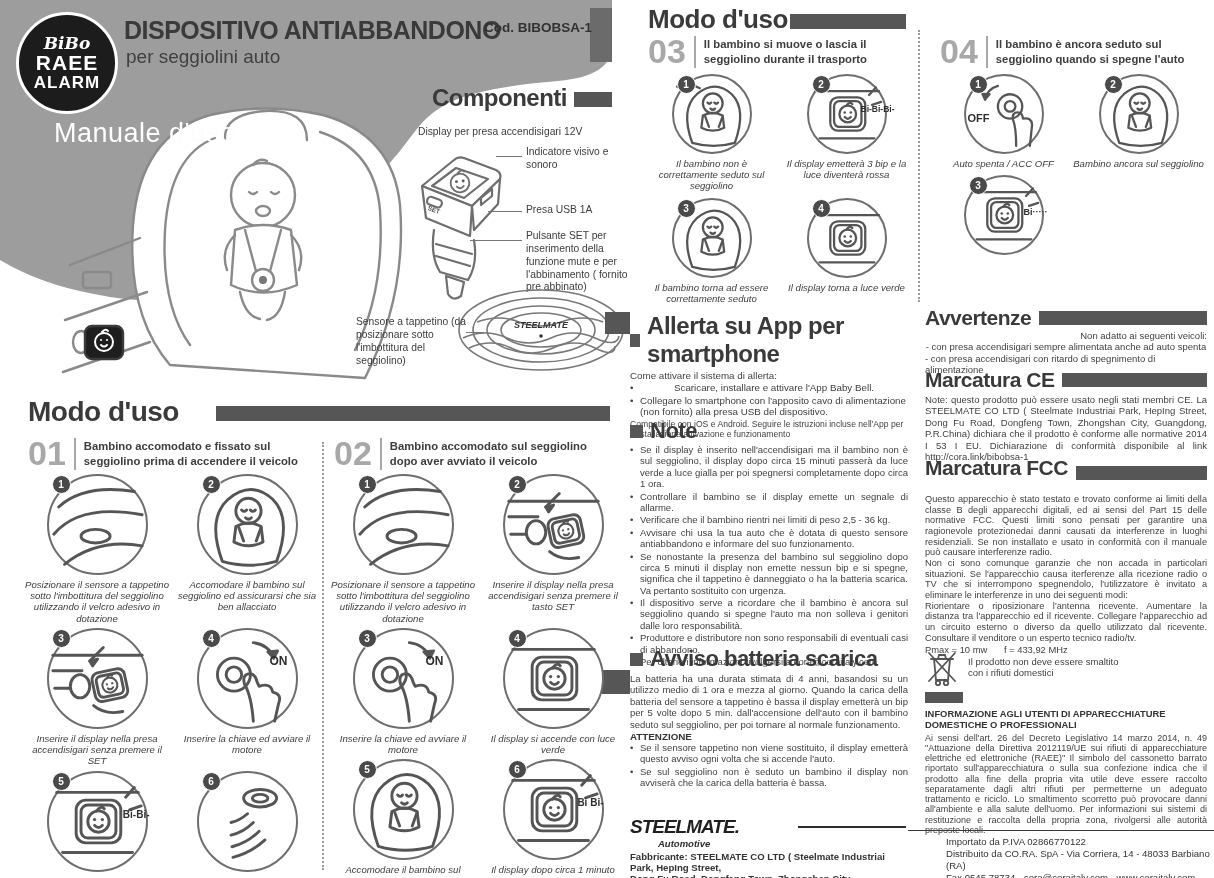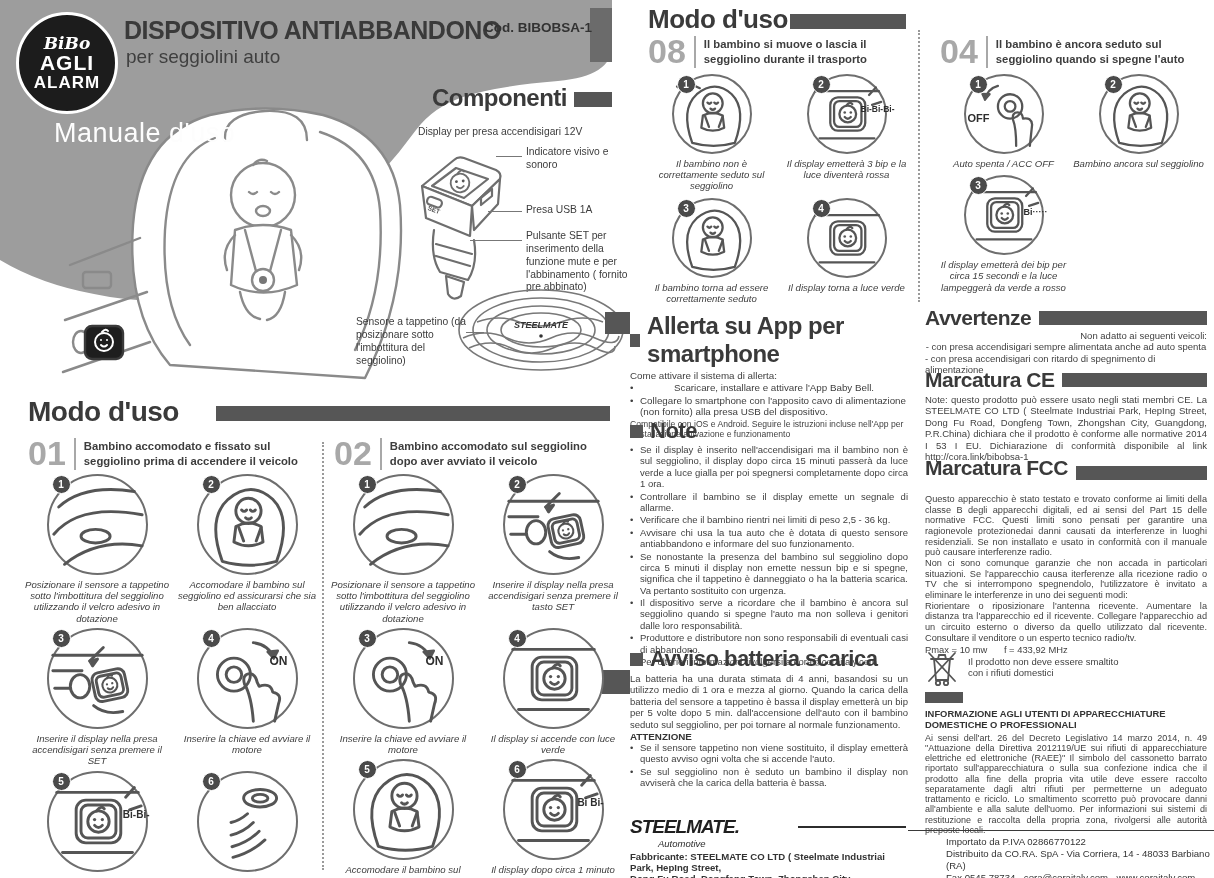--- a/index.html
+++ b/index.html
@@ -116,21 +116,21 @@
 
 <div class="page">
 
   <svg class="abs" style="left:0;top:0;z-index:0" width="630" height="320" viewBox="0 0 630 320">
     <path d="M0 0 H612 V46 Q612 76 558 81 Q498 86 466 96 Q434 106 416 130 Q400 152 382 172 Q358 196 344 222 Q330 248 302 268 Q268 292 222 298 Q148 306 94 294 Q40 284 0 260 Z" fill="#9d9d9d"></path>
   </svg>
   <div class="abs bar" style="left:590px;top:8px;width:22px;height:54px;background:#6b6b6b;z-index:1"></div>
 
   <div class="abs" style="left:16px;top:12px;width:96px;height:96px;border-radius:50%;background:#1c1c1c;border:3px solid #fff;z-index:2;display:flex;flex-direction:column;align-items:center;justify-content:center;color:#fff;">
     <span style="font-family:'DejaVu Serif',serif;font-style:italic;font-weight:bold;font-size:17px;line-height:1">BiBo</span>
-    <span style="font-weight:bold;font-size:21px;letter-spacing:1px;line-height:1.05">AGLI</span>
+    <span style="font-weight:bold;font-size:21px;letter-spacing:1px;line-height:1.05">RAEE</span>
     <span style="font-weight:bold;font-size:17px;letter-spacing:1px;line-height:1.05">ALARM</span>
   </div>
 
   <div class="abs h1" style="left:124px;top:16px;font-size:25px;z-index:2">DISPOSITIVO ANTIABBANDONO</div>
   <div class="abs" style="left:126px;top:46px;font-size:19px;color:#3f3f3f;z-index:2">per seggiolini auto</div>
   <div class="abs" style="left:484px;top:20px;font-size:13.5px;font-weight:bold;color:#323232;z-index:2">Cod. BIBOBSA-1</div>
   <div class="abs" style="left:54px;top:118px;font-size:27px;color:#fdfdfd;z-index:2;letter-spacing:0.5px">Manuale d'uso</div>
 
   <svg class="abs" style="left:55px;top:80px;z-index:1" width="430" height="330" viewBox="0 0 430 330" stroke="#8a8a8a" stroke-width="2.4" fill="none" stroke-linecap="round" stroke-linejoin="round">
     <path d="M155 35 Q85 55 78 145 Q72 235 115 285 L310 298 Q352 215 345 125 Q338 55 268 35 Q210 22 155 35 Z" fill="#fff"></path>
@@ -337,21 +337,21 @@
           </svg>
         </div>
       <div class="cap">Il display dopo circa 1 minuto emette 2 bip per confermare la presenza del bimbo sul seggiolino. Il sistema è in funzione</div>
     </div>
   </div>
 
   <div class="abs h1" style="left:648px;top:4px;font-size:26px;z-index:2">Modo d'uso</div>
   <div class="abs bar" style="left:790px;top:14px;width:116px;height:15px;z-index:2"></div>
 
   <div class="abs" style="left:648px;top:34px;width:260px;display:flex;z-index:2">
-    <span class="secnum">08</span>
+    <span class="secnum">03</span>
     <span class="secsep"></span>
     <span class="sectitle" style="width:195px">Il bambino si muove o lascia il seggiolino durante il trasporto</span>
   </div>
   <div class="abs grid2m" style="left:644px;top:74px;z-index:2">
     <div class="step" style="width:132px">
       <div class="fig fig-m">
           <span class="badge">1</span>
         <svg class="icon" viewBox="0 0 100 100" stroke="#555" stroke-width="3" fill="none" stroke-linecap="round" stroke-linejoin="round">
             <use href="#ic-baby-move"></use>
           </svg>
@@ -416,21 +416,20 @@
       <div class="cap">Bambino ancora sul seggiolino</div>
     </div>
     <div class="step" style="width:132px">
       <div class="fig fig-m">
           <span class="badge">3</span>
         <span class="figlab" style="top:30px;right:-6px;font-size:9px">Bi·····</span>
         <svg class="icon" viewBox="0 0 100 100" stroke="#555" stroke-width="3" fill="none" stroke-linecap="round" stroke-linejoin="round">
             <use href="#ic-display-beep"></use>
           </svg>
         </div>
-      <div class="cap">Il display emetterà dei bip per circa 15 secondi e la luce lampeggerà  da verde a rosso</div>
     </div>
   </div>
 
   <div class="abs" style="left:630px;top:312px;width:278px;z-index:2">
     <div style="display:flex;align-items:center">
       <span class="sq"></span>
       <span class="h1" style="font-size:24px">Allerta su App per smartphone</span>
     </div>
     <div class="body-s" style="font-size:9.8px;margin-top:2px;text-align:left">Come attivare il sistema di allerta:</div>
     <div class="body-s blt" style="font-size:9.8px;text-align:center">Scaricare, installare e attivare l'App Baby Bell.</div>
@@ -460,21 +459,21 @@
     </div>
     <div class="body-s">La batteria ha una durata stimata di 4 anni, basandosi su un utilizzo medio di 1 ora e mezza al giorno. Quando la carica della batteria del sensore a tappetino è bassa il display emetterà un bip per 5 volte dopo 5 min. dall'accensione dell'auto con il bambino seduto sul seggiolino, per poi tornare al normale funzionamento.</div>
     <div style="font-size:9.8px;font-weight:bold;color:#333;margin-top:1px">ATTENZIONE</div>
     <div class="body-s blt">Se il sensore tappetino non viene sostituito, il display emetterà questo avviso ogni volta che si accende l'auto.</div>
     <div class="body-s blt">Se sul seggiolino non è seduto un bambino il display non avviserà che la carica della batteria è bassa.</div>
   </div>
 
   <div class="abs" style="left:630px;top:816px;width:278px;z-index:2">
     <span style="font-size:19px;font-weight:bold;font-style:italic;letter-spacing:-1px;color:#1f1f1f">STEELMATE.</span>
     <div class="abs" style="left:168px;top:10px;width:108px;border-top:2px solid #2c2c2c"></div>
-    <div style="font-size:9.5px;font-weight:normal;font-style:italic;color:#2c2c2c;margin-left:28px">Automotive</div>
+    <div style="font-size:9.5px;font-weight:bold;font-style:italic;color:#2c2c2c;margin-left:28px">Automotive</div>
     <div style="font-size:9.6px;font-weight:bold;color:#333;margin-top:2px">Fabbricante: STEELMATE CO LTD ( Steelmate Industriai Park, HepIng Street,</div>
     <div style="font-size:9.6px;font-weight:bold;color:#333">Dong Fu Road, Dongfeng Town, Zhongshan City, Guangdong, P.R.China.</div>
   </div>
 
   <div class="abs" style="left:925px;top:306px;width:282px;z-index:2">
     <div style="display:flex;align-items:center">
       <span class="h1" style="font-size:21px">Avvertenze</span>
       <span class="bar" style="flex:1;height:14px;margin-left:8px"></span>
     </div>
     <div class="body-s" style="text-align:right">Non adatto ai seguenti veicoli:</div>

